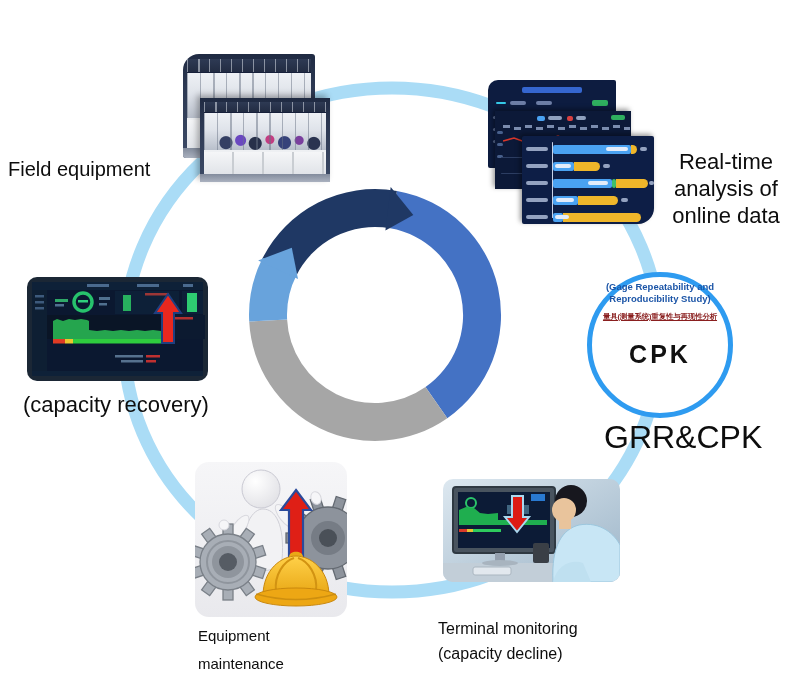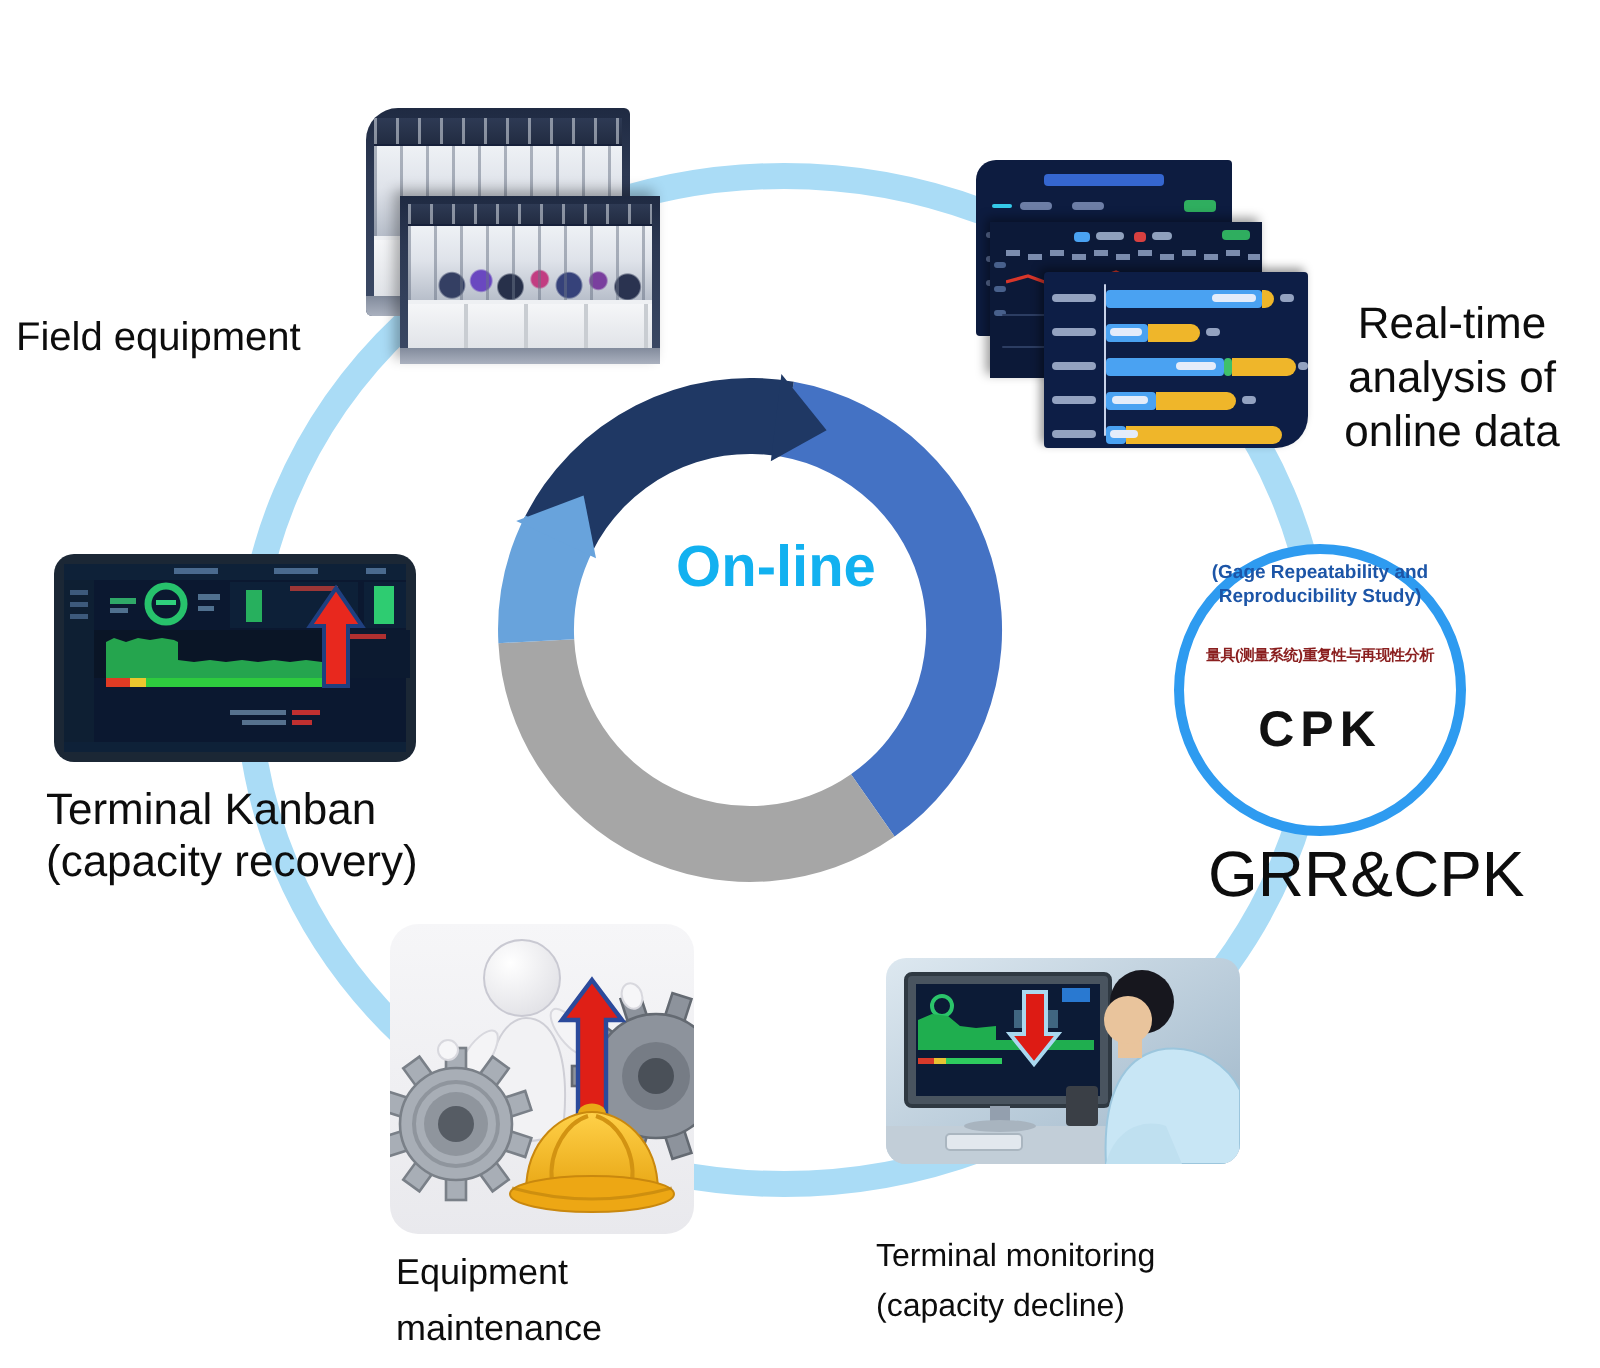--- a/index.html
+++ b/index.html
@@ -30,40 +30,39 @@
   .m-base{position:absolute;top:62%;left:3%;right:3%;height:28%;
     background:repeating-linear-gradient(90deg,rgba(0,0,0,0) 0 28px,#c9cdd2 28px 30px),linear-gradient(180deg,#f5f6f8,#dfe2e7);
     border-top:2px solid #eef0f3;}
   .m-floor{position:absolute;bottom:0;left:0;right:0;height:10%;background:linear-gradient(180deg,#828b9c,#aab1bf);}
   .dash{position:absolute;}
   .tx{position:absolute;border-radius:2px;}
   #grr-circle{position:absolute;left:587px;top:272px;width:146px;height:146px;border-radius:50%;
      background:#ffffff;border:5px solid #2e9bf0;box-sizing:border-box;z-index:2;text-align:center;}
   #grr-heading{font-weight:700;font-size:21px;color:#1c55a7;margin-top:18px;}
   #grr-sub{font-weight:700;font-size:9.5px;line-height:12px;color:#1c55a7;margin-top:4px;}
-  #grr-cn{font-size:7.5px;color:#8a1f1f;font-weight:700;margin-top:18px;white-space:nowrap;letter-spacing:-0.2px;}
+  #grr-cn{font-size:7.5px;color:#8a1f1f;font-weight:700;margin-top:7px;white-space:nowrap;letter-spacing:-0.2px;text-decoration:underline;}
   #grr-cpk{font-weight:800;font-size:25px;color:#111;letter-spacing:3px;margin-top:18px;}
 </style>
 </head>
 <body>
 
 <svg id="ring-svg" width="800" height="684">
   <ellipse id="outer-circle" cx="392" cy="340" rx="268" ry="252" fill="none" stroke="#aadcf6" stroke-width="13"></ellipse>
   <g id="ring-g">
       <path d="M396.9,190.9 A126,126 0 0 1 447.3,418.2 L425.5,387.1 A88,88 0 0 0 390.3,228.3 Z" fill="#4472c4"></path>
       <path d="M447.3,418.2 A126,126 0 0 1 249.2,321.6 L287.1,319.6 A88,88 0 0 0 425.5,387.1 Z" fill="#a6a6a6"></path>
       <path d="M261.8,259.8 A126,126 0 0 1 396.9,190.9 L390.3,228.3 A88,88 0 0 0 295.9,276.4 Z" fill="#1f3864"></path>
       <path d="M385.4,230.6 L390.7,187.0 L413.3,215.1 Z" fill="#1f3864"></path>
       <path d="M249.2,321.6 A126,126 0 0 1 262.7,257.8 L296.6,275.0 A88,88 0 0 0 287.1,319.6 Z" fill="#68a3dc"></path>
       <path d="M298.0,279.1 L258.1,260.5 L291.8,247.7 Z" fill="#68a3dc"></path>
     </g>
 </svg>
 
 <div id="center-title">
-  <div>On-line</div>
 </div>
 
 <div class="card machine" style="left:183px;top:54px;width:132px;height:104px;border-radius:16px 3px 3px 3px;z-index:1;">
   <div class="m-roof"></div>
   <div class="m-glass"></div>
   <div class="m-base"></div>
   <div class="m-floor"></div>
 </div>
 <div class="card machine" style="left:200px;top:98px;width:130px;height:84px;z-index:2;box-shadow:-3px -3px 6px rgba(0,0,0,.3);">
   <div class="m-roof"></div>
@@ -252,21 +251,21 @@
     <g transform="translate(101,121)">
       <path d="M-7,-26 C-7,-33 7,-33 7,-26 L7,-22 L-7,-22 Z" fill="#eaa816"></path>
       <path d="M-33,13 C-33,-14 -14,-27 0,-27 C14,-27 33,-14 33,13 Z" fill="url(#helm)" stroke="#c9880e" stroke-width="1"></path>
       <path d="M-20,8 C-22,-8 -12,-22 -2,-25" fill="none" stroke="#d29312" stroke-width="2"></path>
       <path d="M20,8 C22,-8 12,-22 2,-25" fill="none" stroke="#d29312" stroke-width="2"></path>
       <ellipse cx="0" cy="14" rx="41" ry="9" fill="#eda714" stroke="#c9880e" stroke-width="1"></ellipse>
       <path d="M-40,11 Q0,22 40,11" fill="none" stroke="#b97f0b" stroke-width="1.5" opacity=".6"></path>
     </g>
   </svg>
 </div>
-<div class="abs label" style="left:198px;top:622px;font-size:18px;line-height:28px;z-index:2;">
+<div class="abs label" style="left:198px;top:622px;font-size:15px;line-height:28px;z-index:2;">
   <div>Equipment</div>
   <div>maintenance</div>
 </div>
 
 <div class="card" style="left:27px;top:277px;width:181px;height:104px;border-radius:10px;background:#1b2735;z-index:2;">
   <svg width="181" height="104">
     <rect x="5" y="5" width="171" height="94" fill="#0b1830"></rect>
     <rect x="5" y="5" width="171" height="8" fill="#0e2138"></rect>
     <rect x="60" y="7" width="22" height="3" fill="#4a6a8e"></rect>
       <rect x="110" y="7" width="22" height="3" fill="#4a6a8e"></rect>
@@ -295,15 +294,14 @@
       <rect x="46" y="62" width="94" height="4.5" fill="#2ecc3e"></rect>
     <rect x="88" y="78" width="28" height="2.5" fill="#56718e"></rect>
       <rect x="119" y="78" width="14" height="2.5" fill="#c03030"></rect>
     <rect x="94" y="83" width="22" height="2.5" fill="#56718e"></rect>
       <rect x="119" y="83" width="10" height="2.5" fill="#c03030"></rect>
     <rect x="5" y="94" width="171" height="5" fill="#0e2138"></rect>
     <polygon points="141,17 154,36 147,36 147,66 135,66 135,36 128,36" fill="#e8281e" stroke="#1f3f7f" stroke-width="2"></polygon>
   </svg>
 </div>
 <div class="abs label" style="left:23px;top:392px;font-size:22px;line-height:26px;z-index:2;">
-  <div>Terminal Kanban</div>
   <div>(capacity recovery)</div>
 </div>
 
 </body></html>

